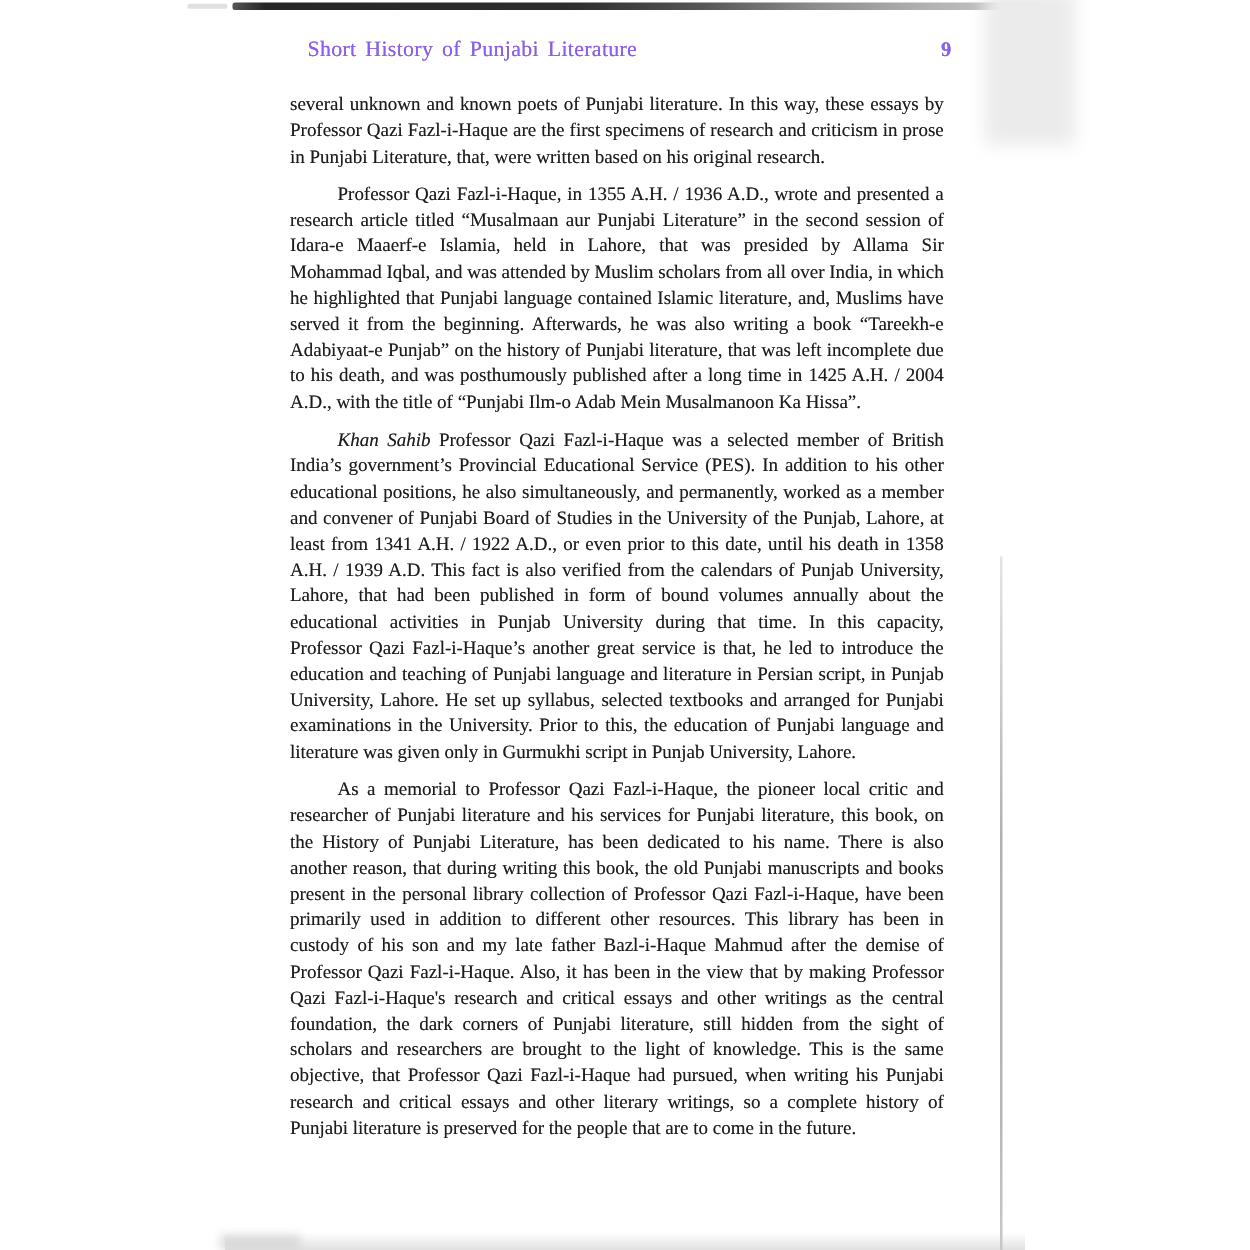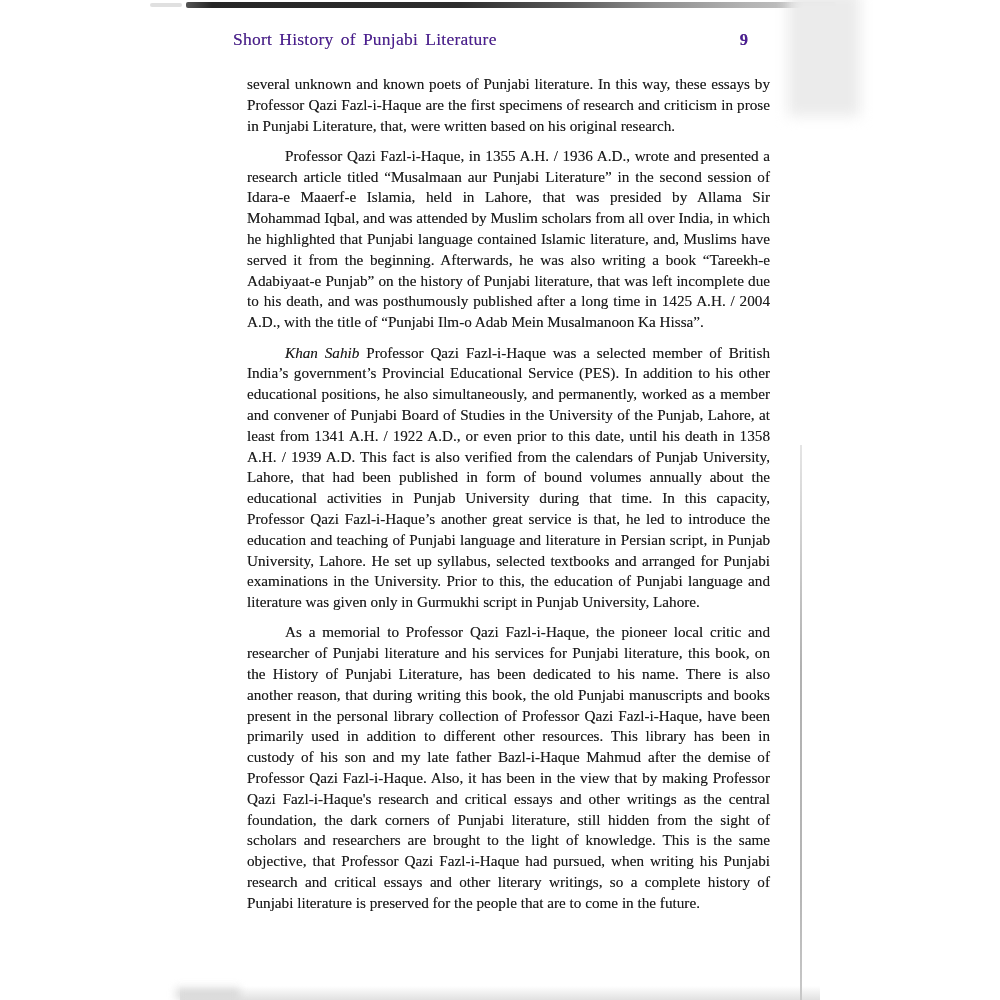--- a/index.html
+++ b/index.html
@@ -69,44 +69,44 @@
     top: 988px;
     width: 64px;
     height: 12px;
     background: #d5d5d5;
     filter: blur(4px);
     opacity: 0.85;
   }
   
   .page-header {
     position: absolute;
-    left: 233px;
+    left: 246px;
     top: 29px;
     width: 523px;
     display: flex;
     justify-content: space-between;
     align-items: baseline;
-    color: #4c1d95;
+    color: #8b5cf6;
   }
   .running-title {
     font-size: 17.5px;
     letter-spacing: 0.25px;
     word-spacing: 2.5px;
     text-shadow: 0 0 0.5px rgba(25,25,25,0.5);
   }
   .page-number {
     font-size: 16.5px;
     font-weight: 700;
     padding-right: 8px;
     text-shadow: 0 0 0.5px rgba(25,25,25,0.5);
   }
   
   .page-body {
     position: absolute;
-    left: 247px;
+    left: 232px;
     top: 74px;
     width: 523px;
     color: #1c1c1c;
     font-size: 15.2px;
     line-height: 20.8px;
     text-align: justify;
     text-shadow: 0 0 0.5px rgba(30,30,30,0.55);
   }
   .page-body p {
     margin: 0 0 9.5px 0;

